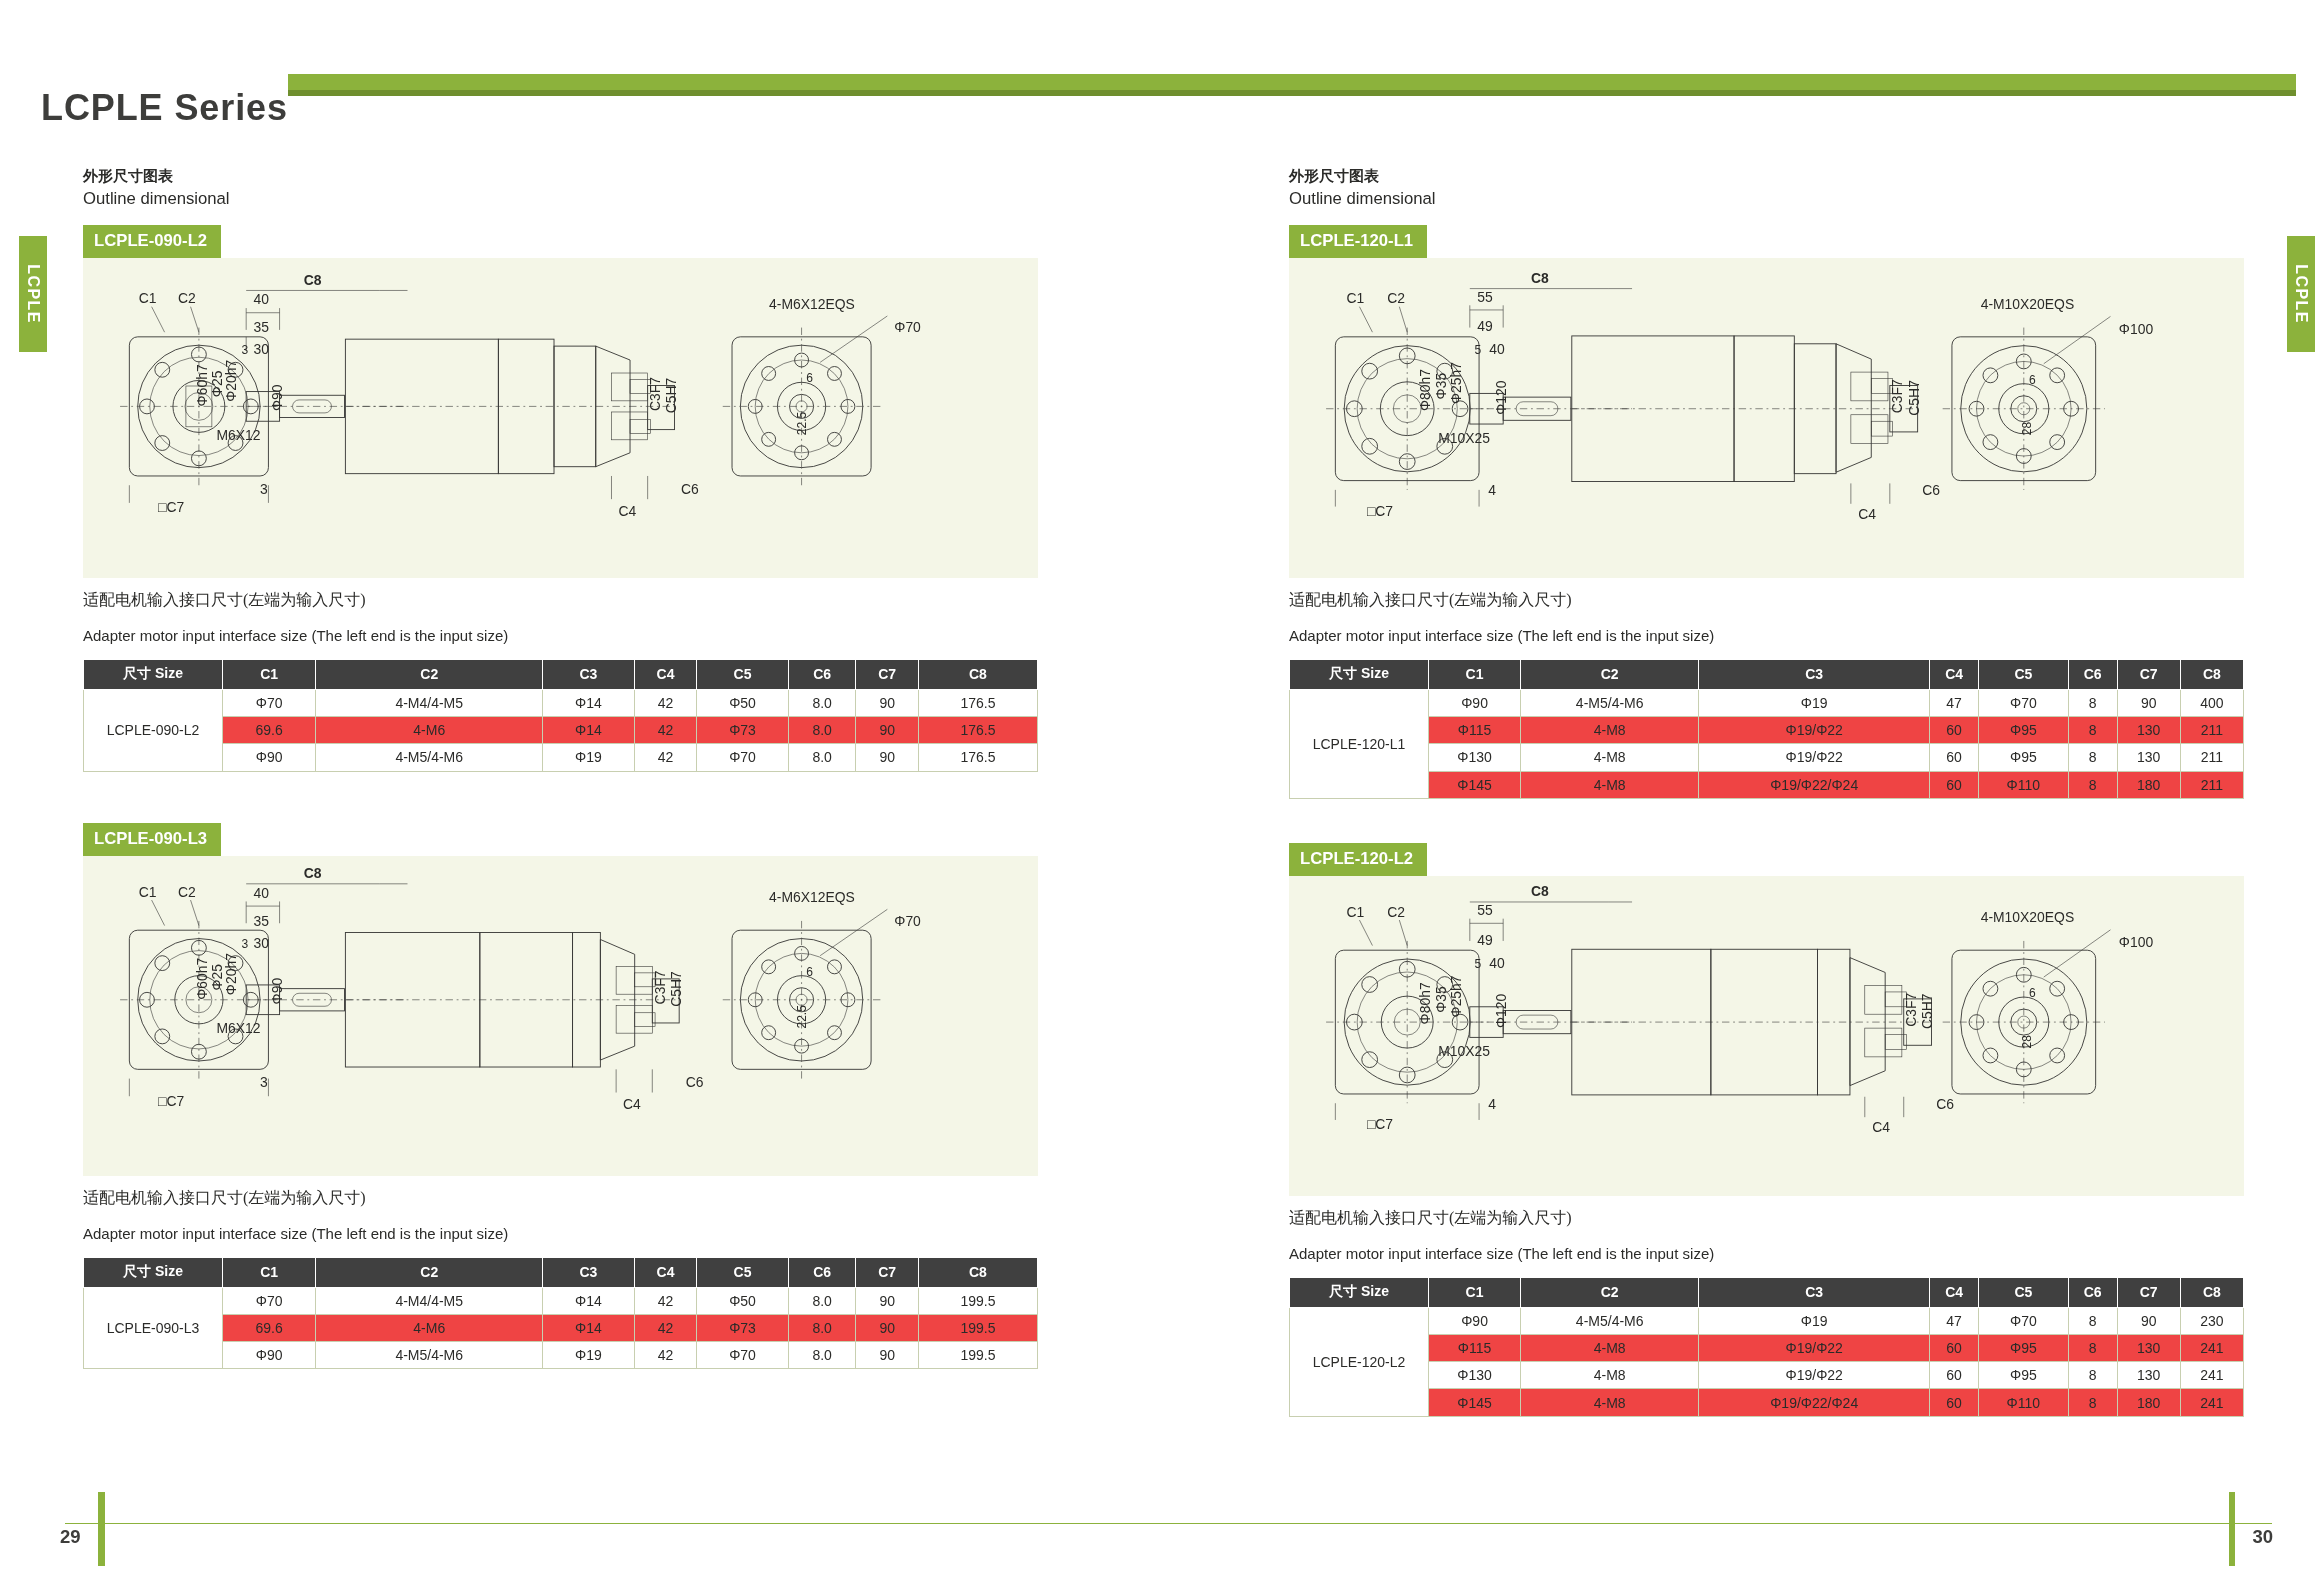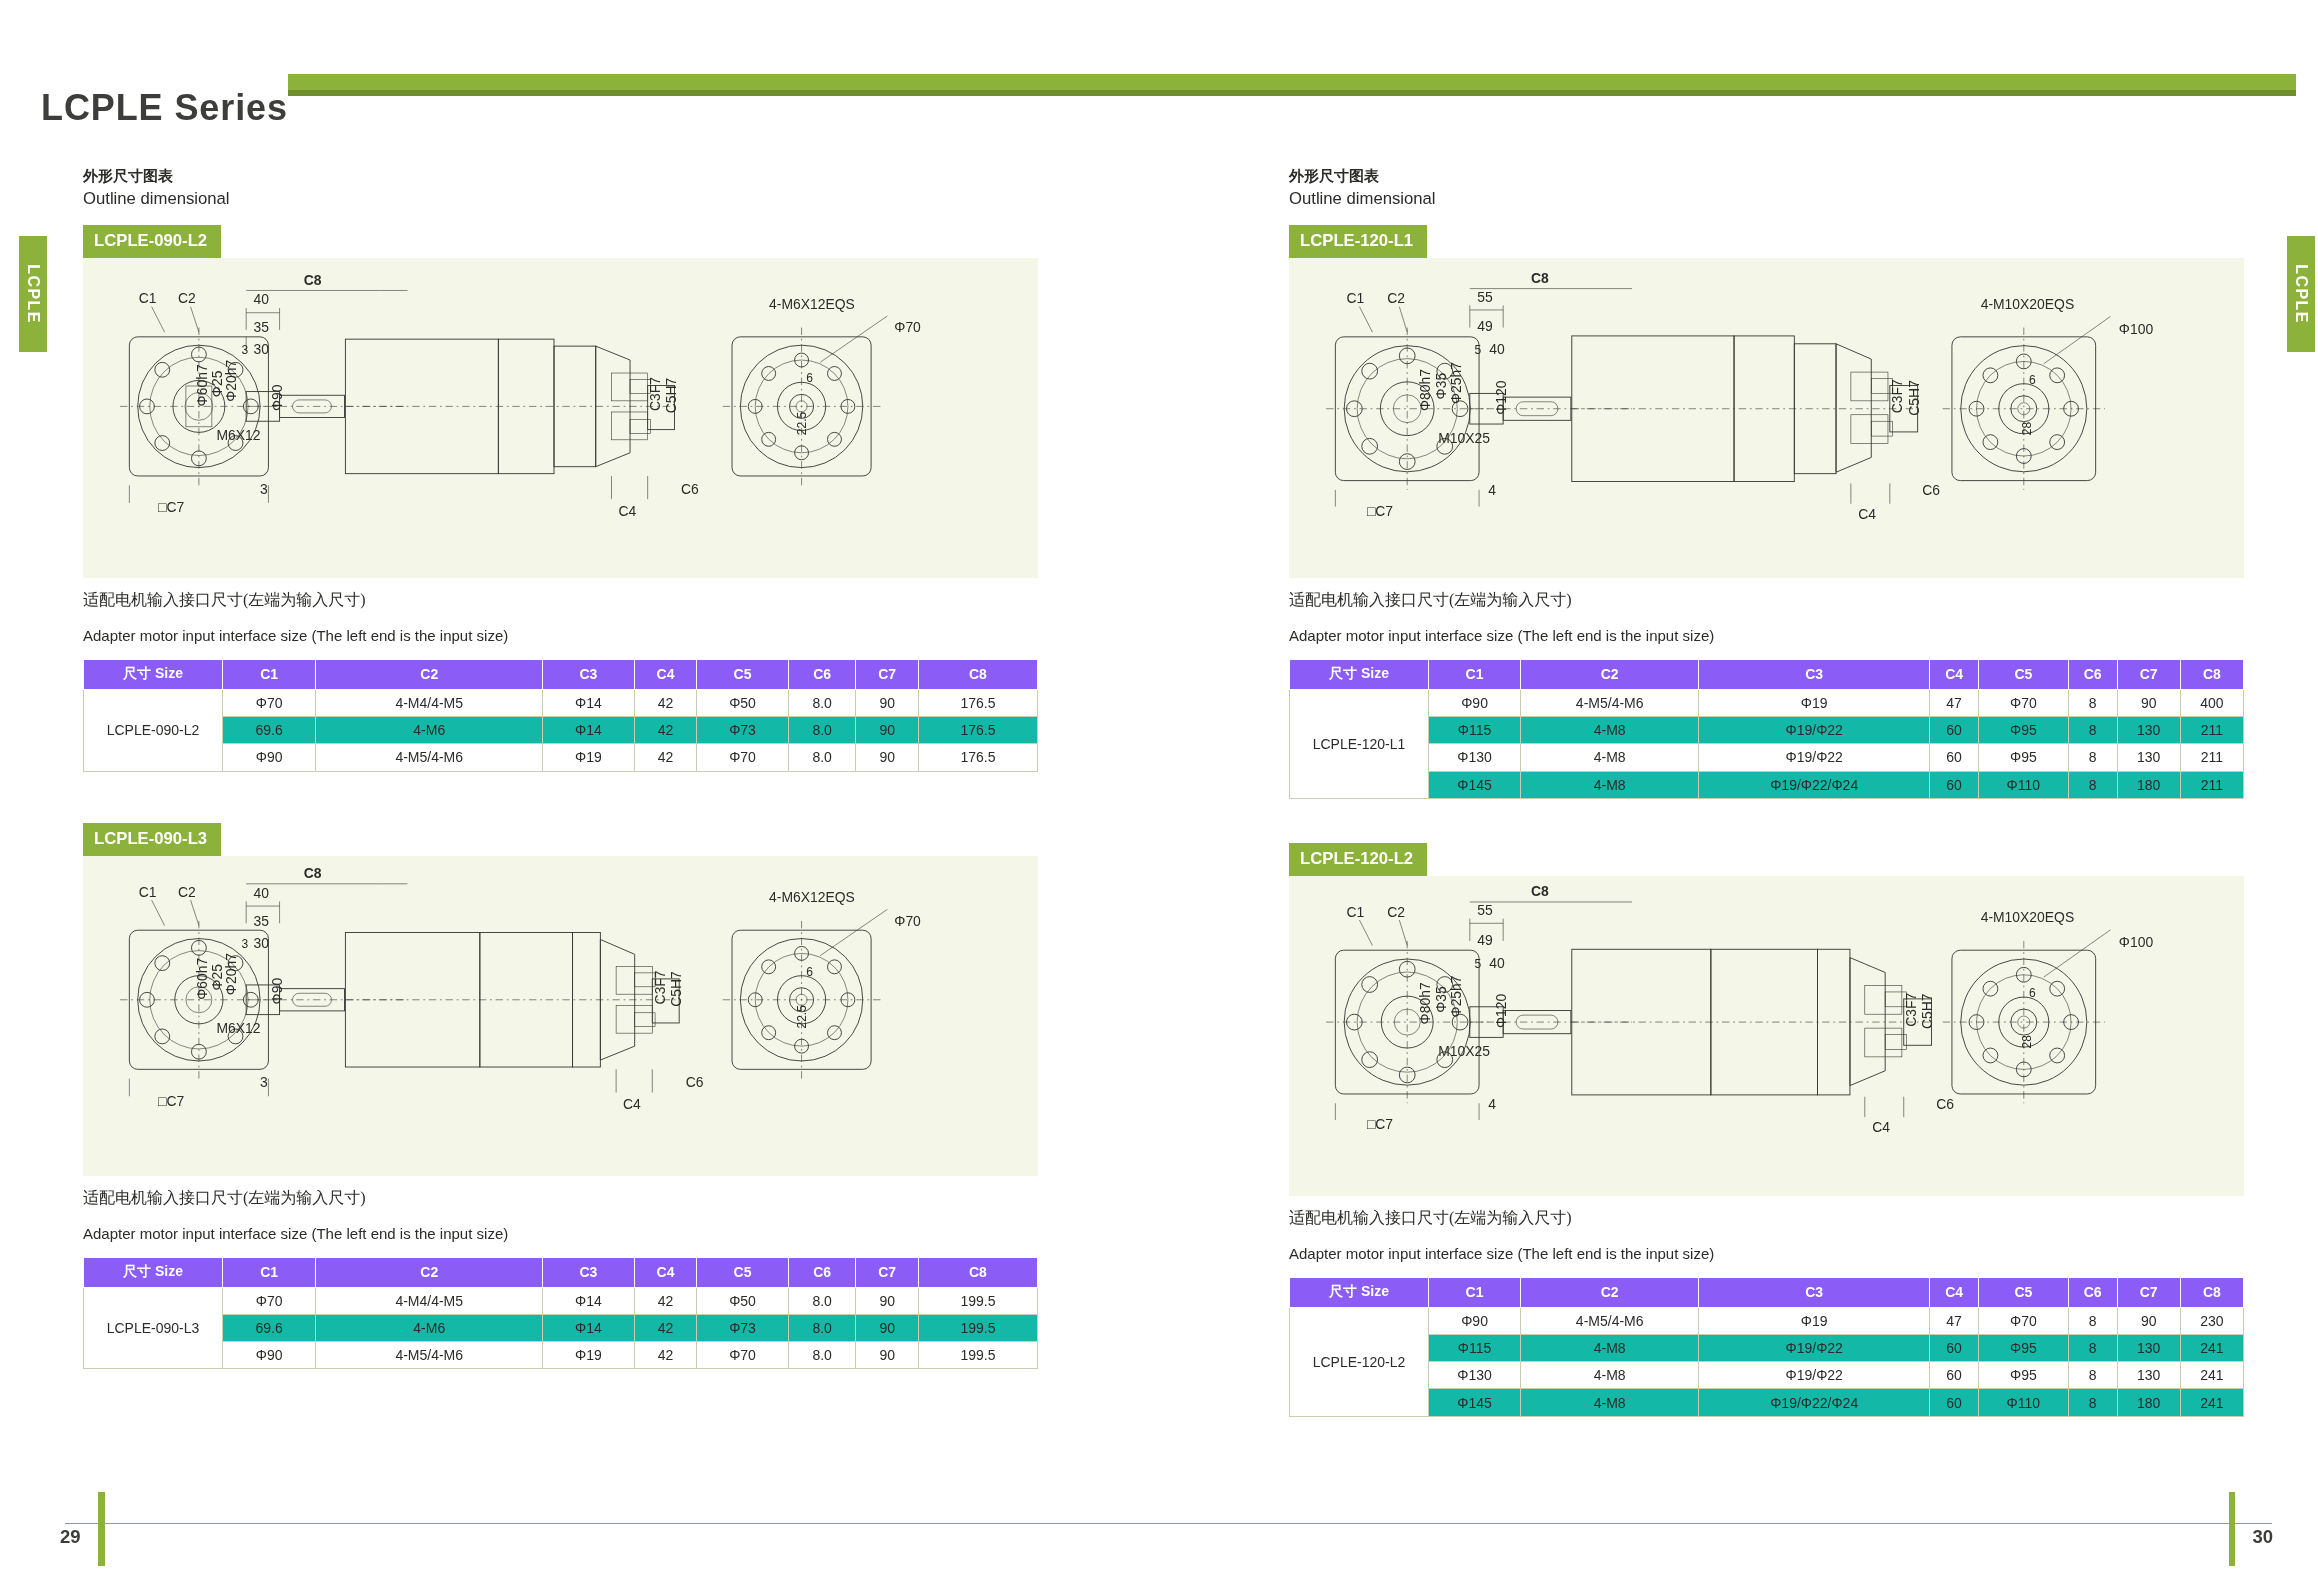--- a/index.html
+++ b/index.html
@@ -78,28 +78,28 @@
   
   .iface-cn{ font-size:16px; color:#2b2b29; margin-top:12px;font-family:Liberation Serif, serif; }
   .iface-en{ font-size:15px; color:#2b2b29; margin-top:1.9px; }
 
   
   table.dim{
     border-collapse:collapse; margin-top:8.3px; width:955px;
     font-size:14px; color:#2b2b29;
   }
   table.dim th{
-    background:#8b5cf6; color:#ffffff; font-weight:bold;
+    background:#404040; color:#ffffff; font-weight:bold;
     border:0.5px solid #ffffff; padding:5.6px 0; text-align:center;
   }
   table.dim td{
     border:0.5px solid #c8cfb0; padding:5.1px 0; text-align:center;
     background:#ffffff;
   }
-  table.dim tr.alt td{ background:#14b8a6; }
+  table.dim tr.alt td{ background:#ef4444; }
   table.dim td.namecell{ background:#ffffff; font-size:14px; }
 
   
   .footer-line{
     position:absolute; left:65px; bottom:70px; width:2207px; height:1.4px; background:#8cb23c;
   }
   .pagenum{
     position:absolute; bottom:46px; font-size:18.5px; font-weight:bold; color:#3d3d3b;
   }
   .pagenum.left{ left:60px; }

